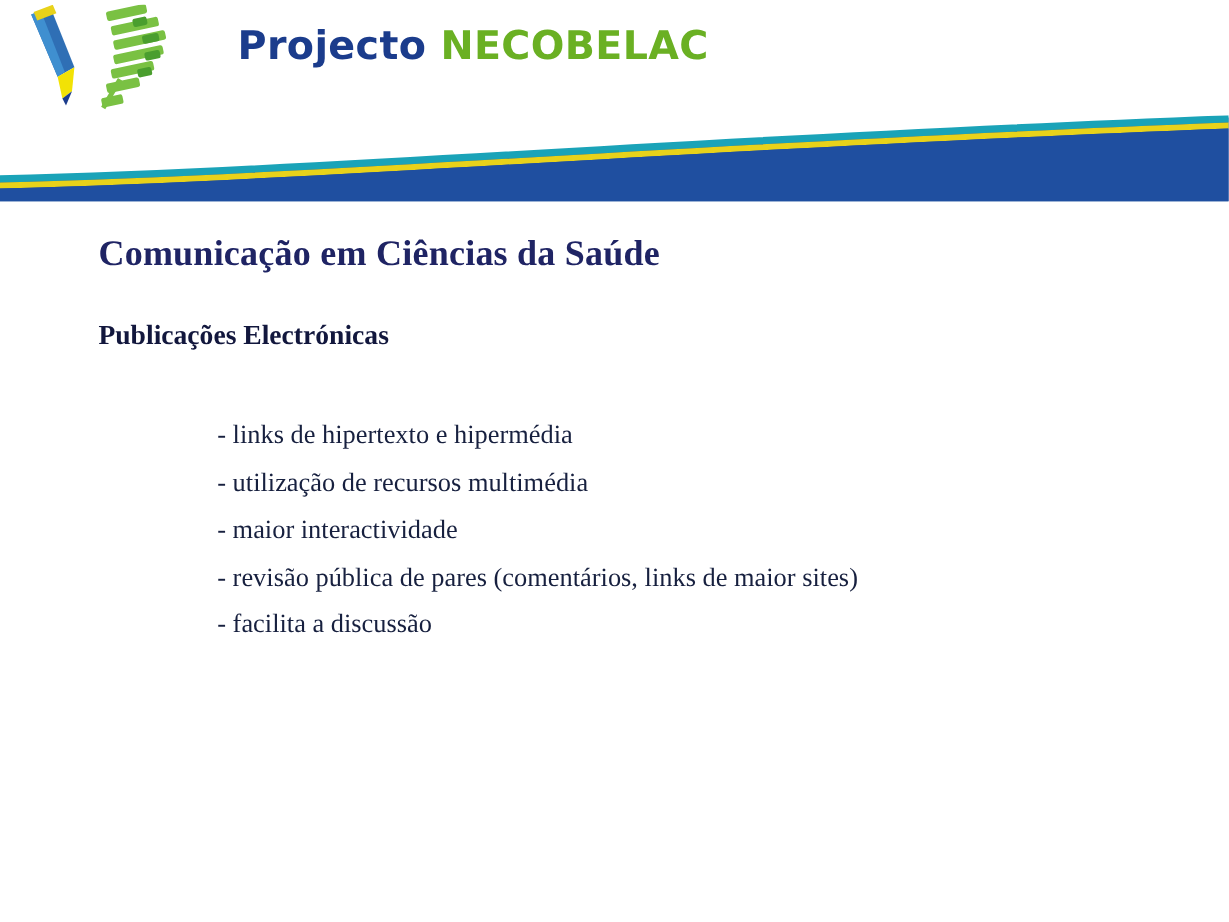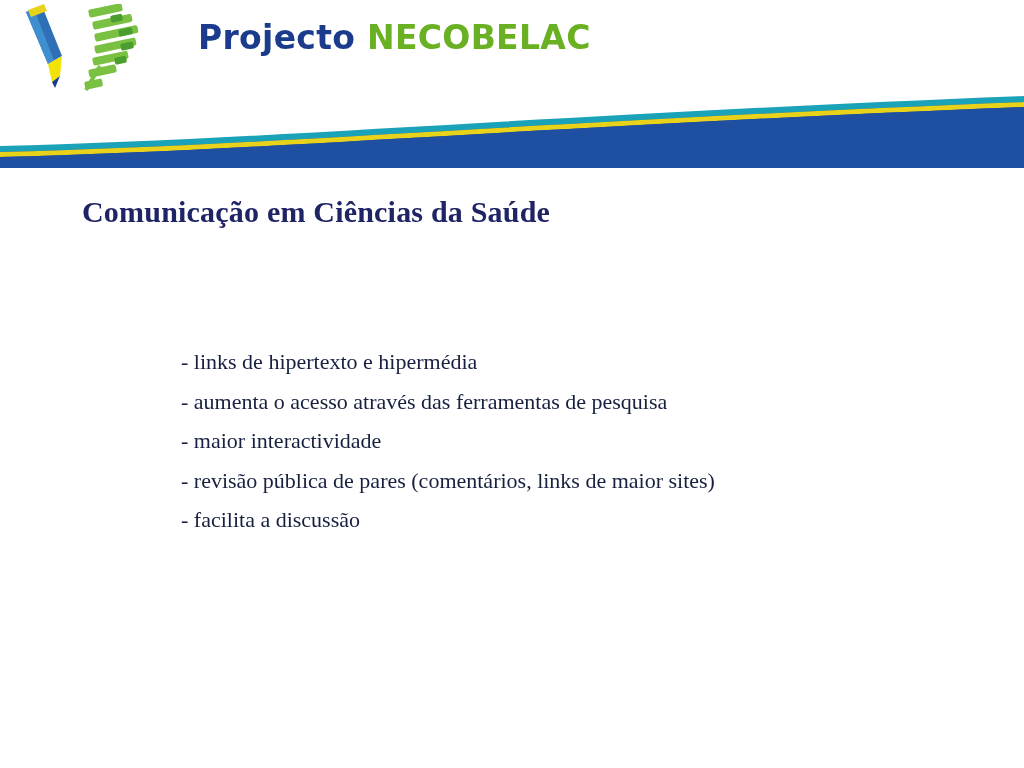--- a/index.html
+++ b/index.html
@@ -158,23 +158,24 @@
         <path d="M0,52 C260,46 560,20 1024,2 L1024,72 L0,72 Z" fill="#1f4fa0"></path>
         <path d="M0,50 C260,44 560,18 1024,0 L1024,6 C560,24 260,50 0,56 Z" fill="#1aa3b8"></path>
         <path d="M0,56 C260,50 560,24 1024,6 L1024,11 C560,29 260,55 0,61 Z" fill="#e8d21a"></path>
         <path d="M0,61 C260,55 560,29 1024,11 L1024,72 L0,72 Z" fill="#1f4fa0"></path>
       </svg>
     </div>
   </div>
 
   <div class="content">
     <div class="slide-title">Comunicação em Ciências da Saúde</div>
+    <div class="subtitle">Publicações Electrónicas</div>
 
     <ul class="bullet-list">
       <li>- links de hipertexto e hipermédia</li>
-      <li>- aumenta o acesso através das ferramentas de pesquisa</li>
+      <li>- utilização de recursos multimédia</li>
       <li>- maior interactividade</li>
       <li>- revisão pública de pares (comentários, links de maior sites)</li>
       <li>- facilita a discussão</li>
     </ul>
   </div>
 
 </div>
 
 </body></html>

